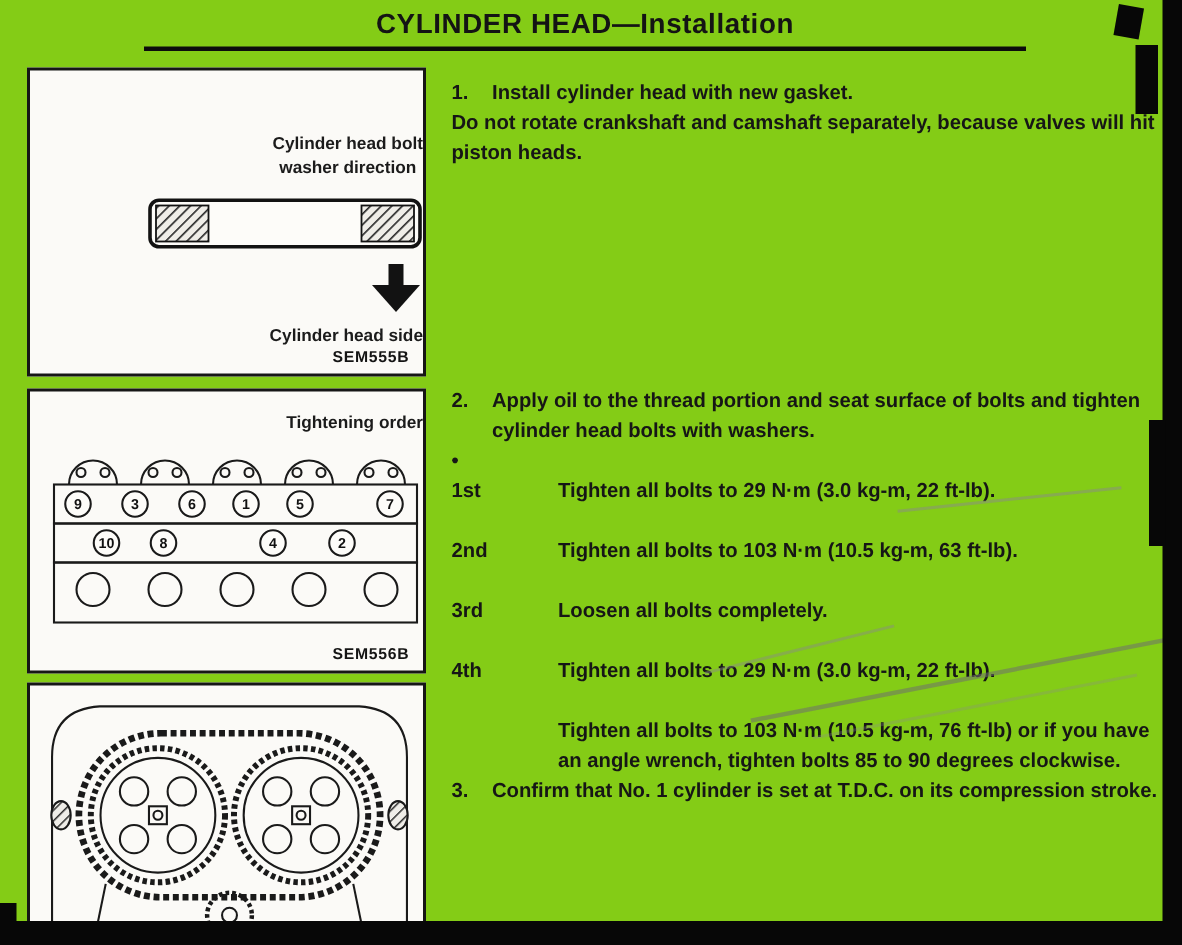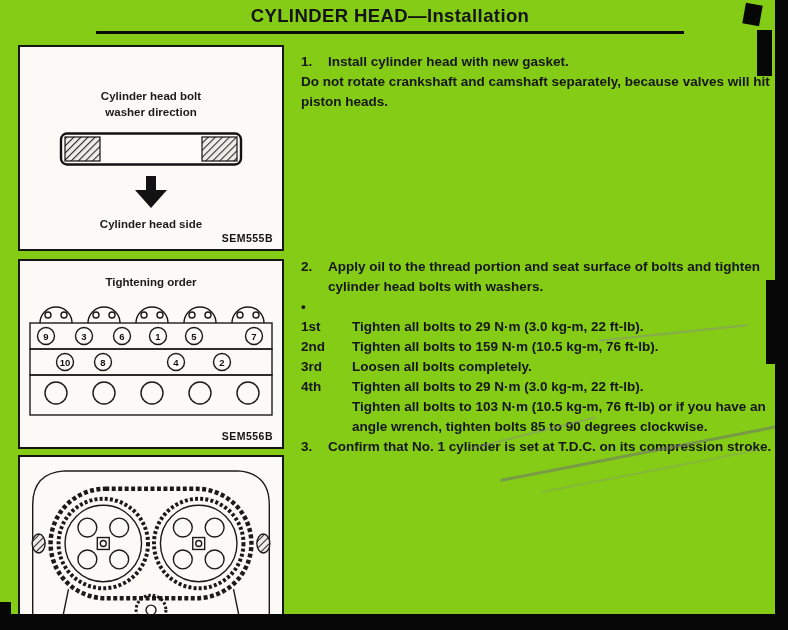--- a/index.html
+++ b/index.html
@@ -32,21 +32,21 @@
   .title-wrap {
     position:absolute; left:96px; top:5px; width:588px;
     text-align:center; border-bottom:3px solid #0c0c0c; padding-bottom:4px;
   }
   .page-title { font-size:18.5px; font-weight:800; letter-spacing:.4px; }
 
   
   .figbox {
     position:absolute; left:18px; width:266px;
     border:2px solid #161616; background:#fbfaf7;
-    display:flex; flex-direction:column; align-items:center;
+    display:flex; flex-direction:column; align-items:flex-end;
   }
   #fig1 { top:45px;  height:206px; }
   #fig2 { top:259px; height:190px; }
   #fig3 { top:455px; height:175px; }
   .caption { font-size:11.5px; font-weight:700; text-align:center; line-height:1.35; color:#1b1b1b; }
   .washer-cap   { margin-top:42px; }
   .washer-art   { margin-top:10px; }
   .arrow-art    { margin-top:8px; }
   .washer-side  { margin-top:8px; }
   .tighten-cap  { margin-top:14px; }
@@ -60,21 +60,21 @@
     position:absolute; left:301px; top:52px; width:473px;
     font-size:13.5px; font-weight:700; line-height:20px; color:#161616;
   }
   .step { display:flex; }
   .step-num { flex:0 0 27px; width:27px; }
   .step-text { flex:1; }
   .warning-text { margin-top:0; }
   .step-2 { margin-top:145px; }
   .bullet-row { display:flex; }
   .bullet-mark { flex:0 0 27px; width:27px; }
-  .proc { display:grid; grid-template-columns:51px 1fr; }
+  .proc { display:grid; grid-template-columns:51px 1fr;gap:20px; }
   .proc-ord { grid-column:1; }
   .proc-desc { grid-column:2; }
 </style>
 </head>
 <body>
 
 <div class="page">
 
   <div class="title-wrap">
     <span class="page-title">CYLINDER HEAD—Installation</span>
@@ -214,21 +214,21 @@
       <span class="step-text">Apply oil to the thread portion and seat surface of bolts and tighten cylinder head bolts with washers.</span>
     </div>
     <div class="bullet-row">
       <span class="bullet-mark">•</span>
     </div>
 
     <div class="proc">
       <span class="proc-ord">1st</span>
       <span class="proc-desc">Tighten all bolts to 29 N·m (3.0 kg-m, 22 ft-lb).</span>
       <span class="proc-ord">2nd</span>
-      <span class="proc-desc">Tighten all bolts to 159 N·m (10.5 kg-m, 76 ft-lb).</span>
+      <span class="proc-desc">Tighten all bolts to 103 N·m (10.5 kg-m, 63 ft-lb).</span>
       <span class="proc-ord">3rd</span>
       <span class="proc-desc">Loosen all bolts completely.</span>
       <span class="proc-ord">4th</span>
       <span class="proc-desc">Tighten all bolts to 29 N·m (3.0 kg-m, 22 ft-lb).</span>
       <span class="proc-desc">Tighten all bolts to 103 N·m (10.5 kg-m, 76 ft-lb) or if you have an angle wrench, tighten bolts 85 to 90 degrees clockwise.</span>
     </div>
 
     <div class="step">
       <span class="step-num">3.</span>
       <span class="step-text">Confirm that No. 1 cylinder is set at T.D.C. on its compression stroke.</span>

